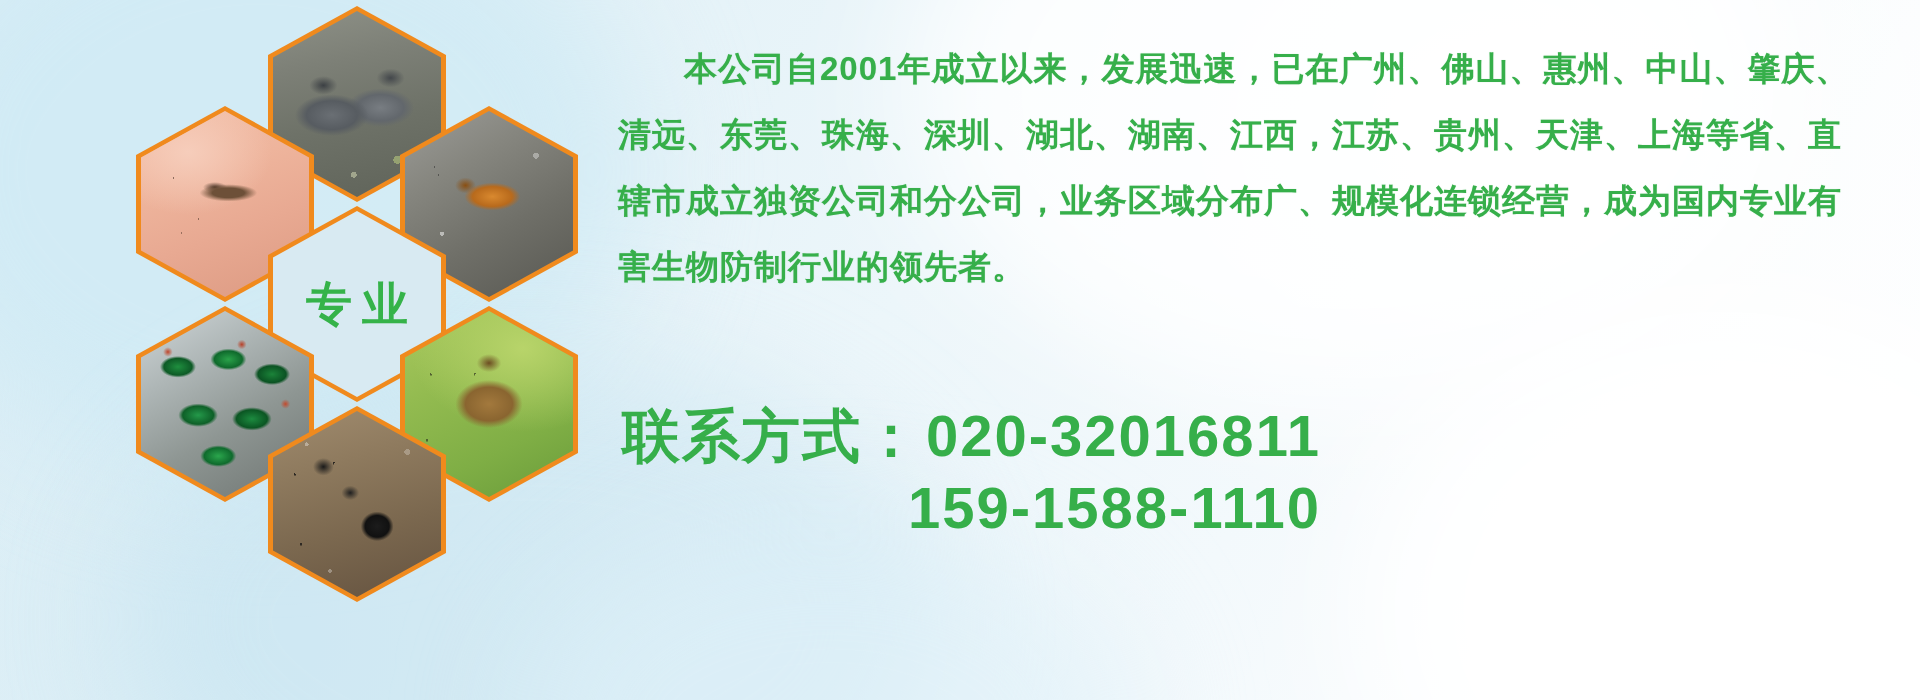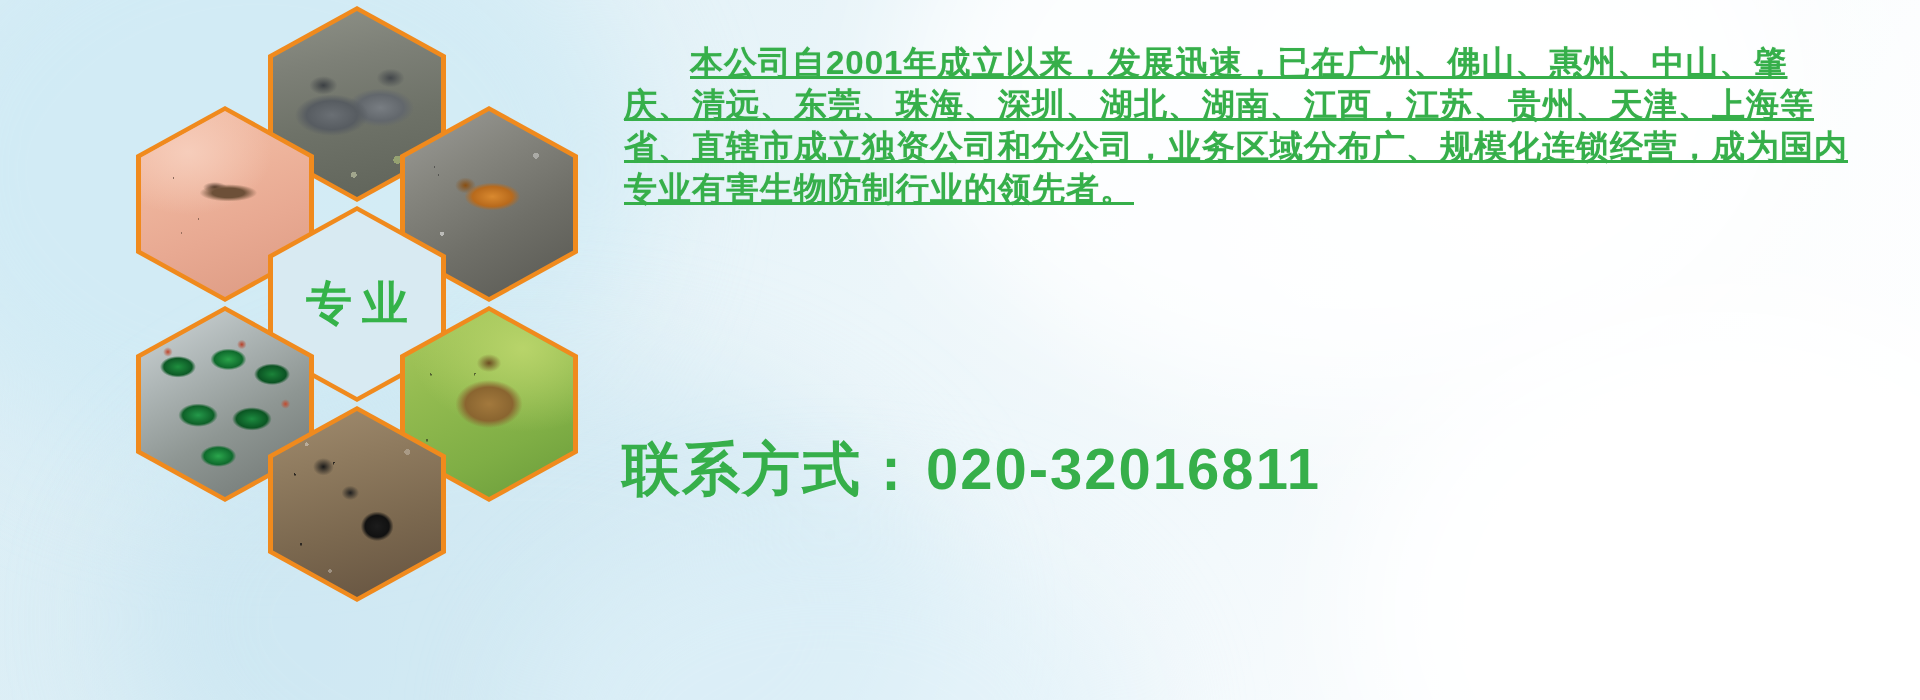--- a/index.html
+++ b/index.html
@@ -123,40 +123,39 @@
     content:"";position:absolute;inset:0;
     background:
       radial-gradient(circle 2px at 20% 18%, rgba(255,255,255,.35) 0 100%, transparent 0),
       radial-gradient(circle 3px at 80% 22%, rgba(255,255,255,.25) 0 100%, transparent 0),
       radial-gradient(circle 2px at 34% 86%, rgba(255,255,255,.3) 0 100%, transparent 0);
   }
   
   .hex-center .inner{background:#d8eaf2;}
   #slogan{
     position:absolute;inset:0;display:flex;flex-direction:column;
-    align-items:center;justify-content:center;gap:4px;font-family:Liberation Serif, serif;
+    align-items:center;justify-content:center;gap:4px;
   }
   #slogan span{
     color:#35b349;font-weight:bold;font-size:46px;letter-spacing:10px;
     text-indent:10px;line-height:1.14;white-space:nowrap;
   }
 
   
   #copy{
     position:absolute;left:612px;top:30px;width:1250px;
   }
   #intro{
-    color:#36af4a;font-weight:bold;font-size:33px;line-height:42px;
-    letter-spacing:1px;text-indent:66px;margin:12px;
+    color:#36af4a;font-weight:bold;font-size:33px;line-height:66px;
+    letter-spacing:1px;text-indent:66px;margin:6px;
     text-shadow:0 0 1px rgba(54,175,74,.35);
-    text-decoration:underline;
   }
   #contact{
     position:absolute;left:622px;top:400px;width:1250px;
-    color:#36af4a;font-weight:bold;margin-top:33px;
+    color:#36af4a;font-weight:bold;
   }
   .contact-line{
     font-size:58px;line-height:72px;letter-spacing:2px;white-space:nowrap;
   }
   .contact-line.second{padding-left:286px;}
   .colon{letter-spacing:6px;}
 </style>
 </head>
 <body>
 
@@ -217,15 +216,18 @@
   </div>
 
   <div id="copy">
     <p id="intro">本公司自2001年成立以来，发展迅速，已在广州、佛山、惠州、中山、肇庆、清远、东莞、珠海、深圳、湖北、湖南、江西，江苏、贵州、天津、上海等省、直辖市成立独资公司和分公司，业务区域分布广、规模化连锁经营，成为国内专业有害生物防制行业的领先者。</p>
   </div>
 
   <div id="contact">
     <div class="contact-line">
       <span>联系方式</span><span class="colon">：</span><span>020-32016811</span>
     </div>
+    <div class="contact-line second">
+      <span>159-1588-1110</span>
+    </div>
   </div>
 
 </div>
 
 </body></html>

